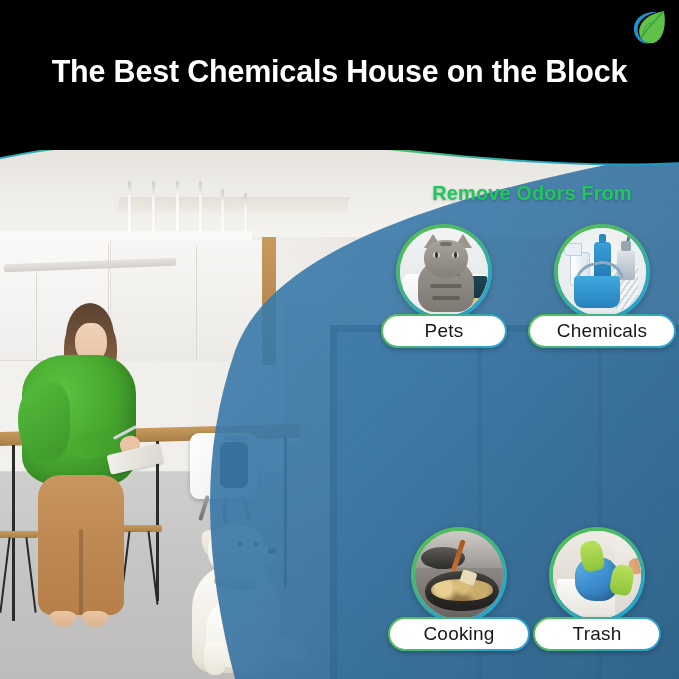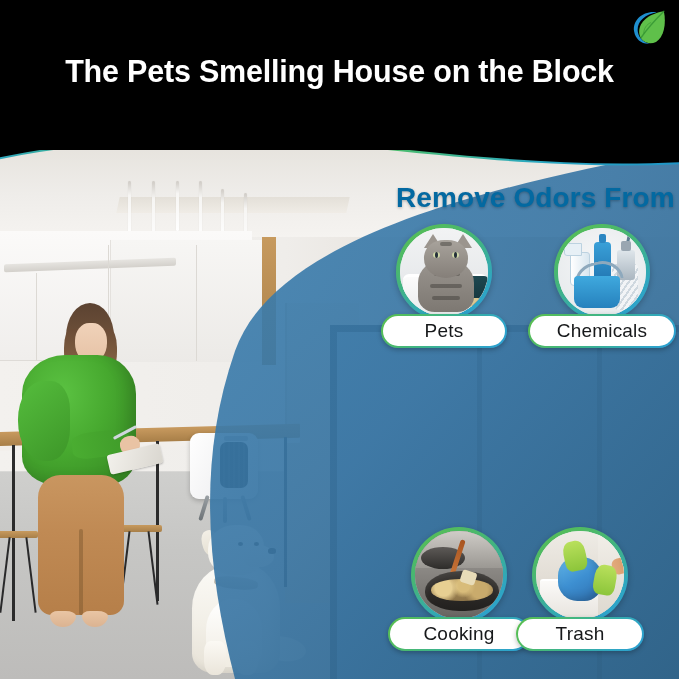--- a/index.html
+++ b/index.html
@@ -384,22 +384,22 @@
     left: 0; top: 145px;
     width: 679px; height: 534px;
     z-index: 30;
   }
 
   .panel-title {
     position: absolute;
     left: 396px; top: 37px;
     width: 272px;
     text-align: center;
-    color: #0369a1;
-    font-size: 28px;
+    color: #22c55e;
+    font-size: 20px;
     font-weight: 700;
     letter-spacing: .1px;
     white-space: nowrap;
     text-shadow: 0 1px 3px rgba(0,0,0,.28);
   }
 
   .card { position: absolute; width: 126px; }
 
   .bubble {
     position: relative;
@@ -783,21 +783,21 @@
             <div class="pan-food"></div>
             <div class="spatula-head"></div>
           </div>
         </div>
       </div>
       <div class="pill">
         <div class="pill-inner">Cooking</div>
       </div>
     </div>
 
-    <div class="card" style="left:516px;top:382px;width:128px;">
+    <div class="card" style="left:533px;top:382px;width:128px;">
       <div class="bubble">
         <div class="bubble-inner">
           <div class="art-trash">
             <div class="cabinet-door"></div>
             <div class="trash-can"></div>
             <div class="arm-skin"></div>
             <div class="bag-tie"></div>
             <div class="trash-bag"></div>
             <div class="glove left"></div>
             <div class="glove right"></div>
@@ -805,21 +805,21 @@
         </div>
       </div>
       <div class="pill">
         <div class="pill-inner">Trash</div>
       </div>
     </div>
   </div>
 
   <div class="header-band"></div>
 
-  <div class="headline">The Pets Smelling House on the Block</div>
+  <div class="headline">The Best Chemicals House on the Block</div>
 
   <svg class="brand-logo" viewBox="0 0 48 48">
     <path d="M33 7 C17 5, 5 16, 7 29 C8.5 38, 16 44, 25 43
              C16 41, 11 34, 11 27 C11 17, 20 9, 33 7 Z" fill="#1f8fcf"></path>
     <path d="M41 6 C22 9, 11 20, 13 32 C14.5 41, 24 45, 32 41
              C41 36, 44 20, 41 6 Z" fill="#5fc04a"></path>
     <path d="M41 6 C31 16, 22 26, 15 36" fill="none" stroke="#2f8f30" stroke-width="1.6" stroke-linecap="round" opacity=".75"></path>
     <path d="M26 19 C21 21, 18 26, 18 31" fill="none" stroke="#2f8f30" stroke-width="1.1" stroke-linecap="round" opacity=".55"></path>
   </svg>
 

